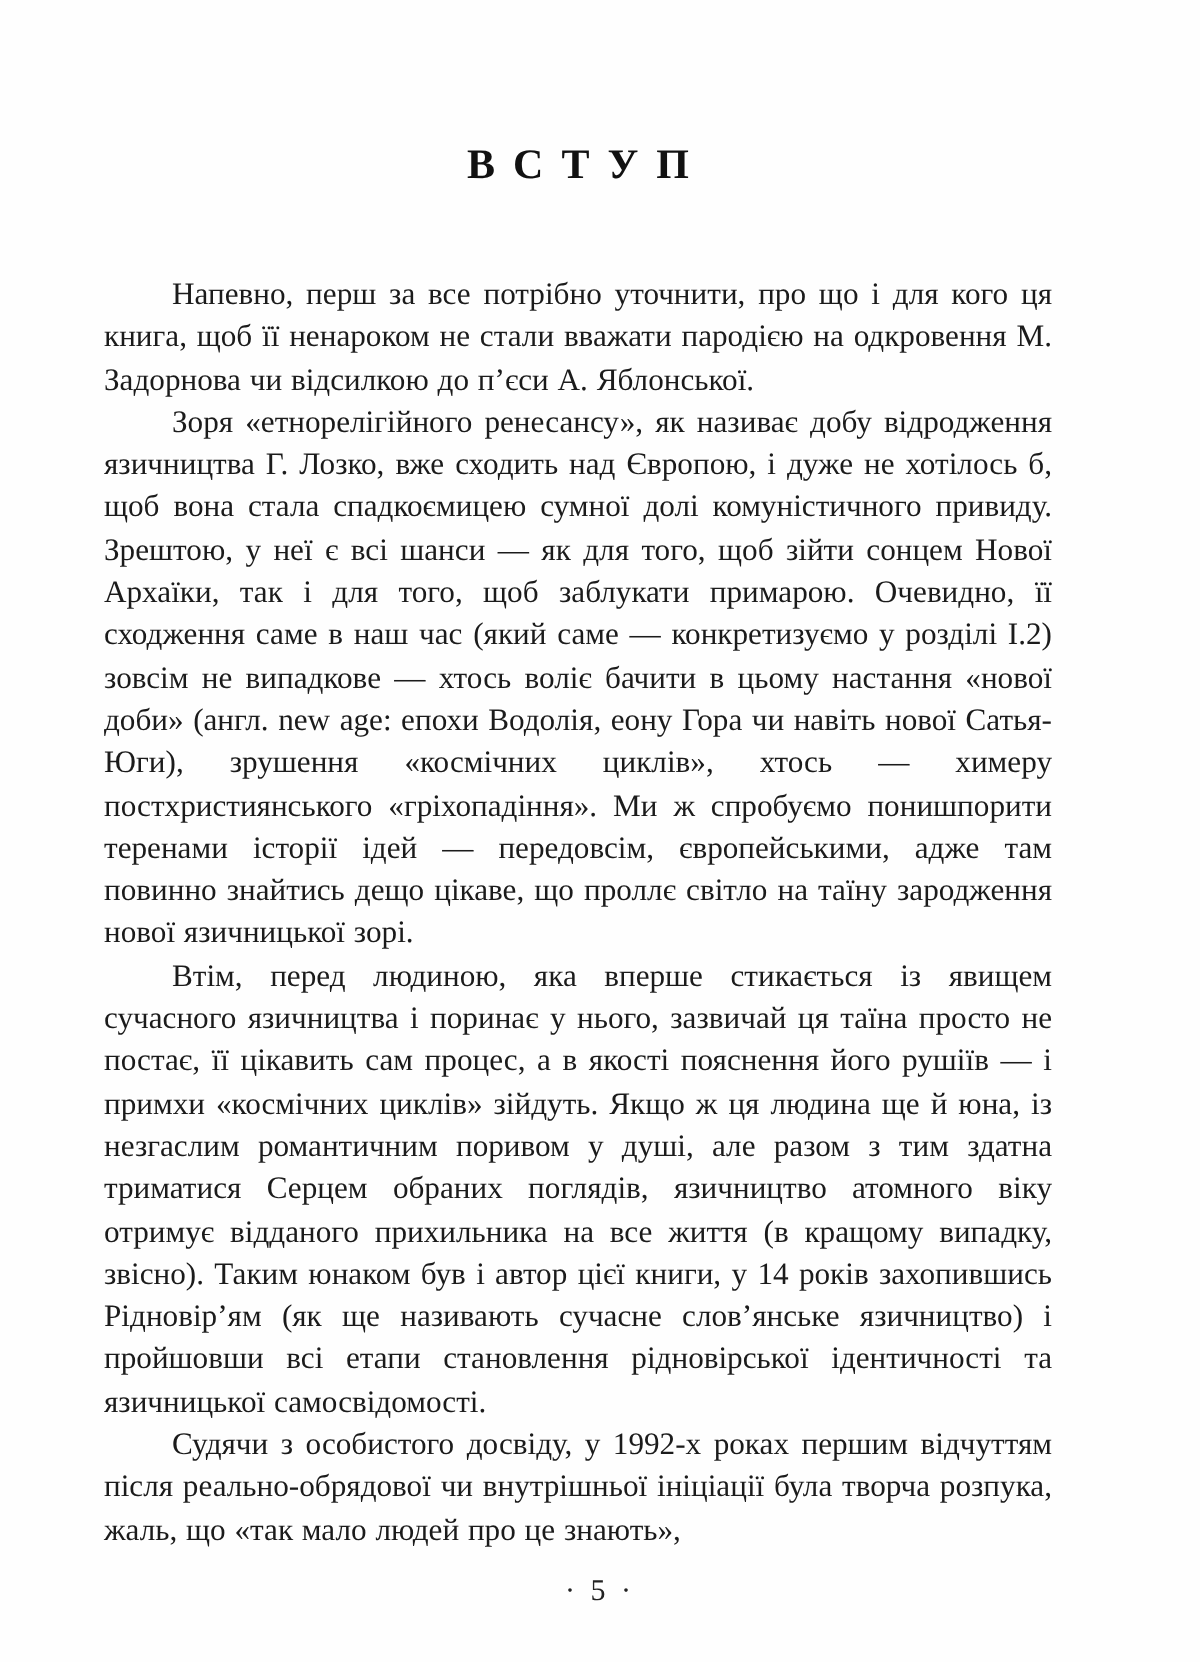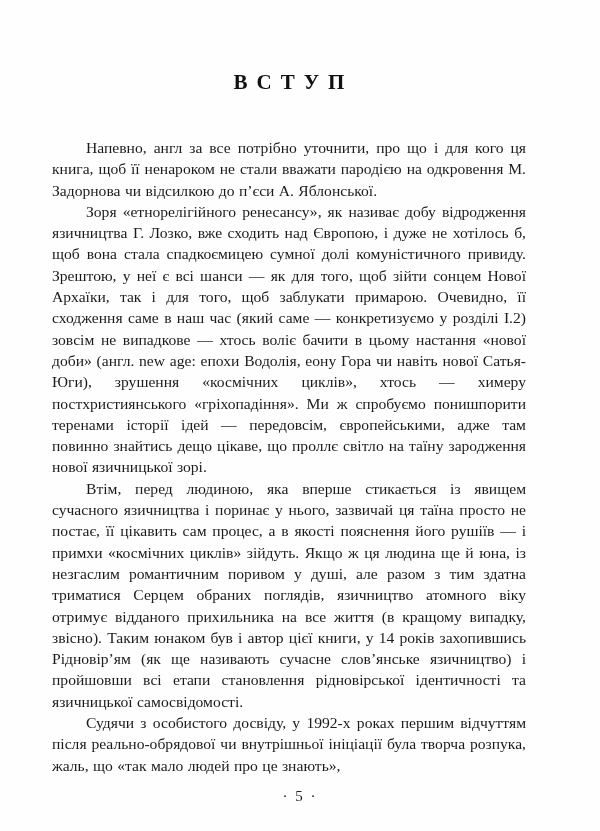--- a/index.html
+++ b/index.html
@@ -49,20 +49,20 @@
     letter-spacing: 2px;
   }
 </style>
 </head>
 <body>
 
 <div class="page">
   <h1 class="chapter-title">ВСТУП</h1>
 
   <div class="body-text">
-    <p>Напевно, англ за все потрібно уточнити, про що і для кого ця книга, щоб її ненароком не стали вважати пародією на одкровення М. Задорнова чи відсилкою до п’єси А. Яблонської.</p>
+    <p>Напевно, перш за все потрібно уточнити, про що і для кого ця книга, щоб її ненароком не стали вважати пародією на одкровення М. Задорнова чи відсилкою до п’єси А. Яблонської.</p>
     <p>Зоря «етнорелігійного ренесансу», як називає добу відродження язичництва Г. Лозко, вже сходить над Європою, і дуже не хотілось б, щоб вона стала спадкоємицею сумної долі комуністичного привиду. Зрештою, у неї є всі шанси — як для того, щоб зійти сонцем Нової Архаїки, так і для того, щоб заблукати примарою. Очевидно, її сходження саме в наш час (який саме — конкретизуємо у розділі I.2) зовсім не випадкове — хтось воліє бачити в цьому настання «нової доби» (англ. new age: епохи Водолія, еону Гора чи навіть нової Сатья-Юги), зрушення «космічних циклів», хтось — химеру постхристиянського «гріхопадіння». Ми ж спробуємо понишпорити теренами історії ідей — передовсім, європейськими, адже там повинно знайтись дещо цікаве, що проллє світло на таїну зародження нової язичницької зорі.</p>
     <p>Втім, перед людиною, яка вперше стикається із явищем сучасного язичництва і поринає у нього, зазвичай ця таїна просто не постає, її цікавить сам процес, а в якості пояснення його рушіїв — і примхи «космічних циклів» зійдуть. Якщо ж ця людина ще й юна, із незгаслим романтичним поривом у душі, але разом з тим здатна триматися Серцем обраних поглядів, язичництво атомного віку отримує відданого прихильника на все життя (в кращому випадку, звісно). Таким юнаком був і автор цієї книги, у 14 років захопившись Рідновір’ям (як ще називають сучасне слов’янське язичництво) і пройшовши всі етапи становлення рідновірської ідентичності та язичницької самосвідомості.</p>
     <p>Судячи з особистого досвіду, у 1992-х роках першим відчуттям після реально-обрядової чи внутрішньої ініціації була творча розпука, жаль, що «так мало людей про це знають»,</p>
   </div>
 
   <div class="page-number">· 5 ·</div>
 </div>
 
 </body></html>

